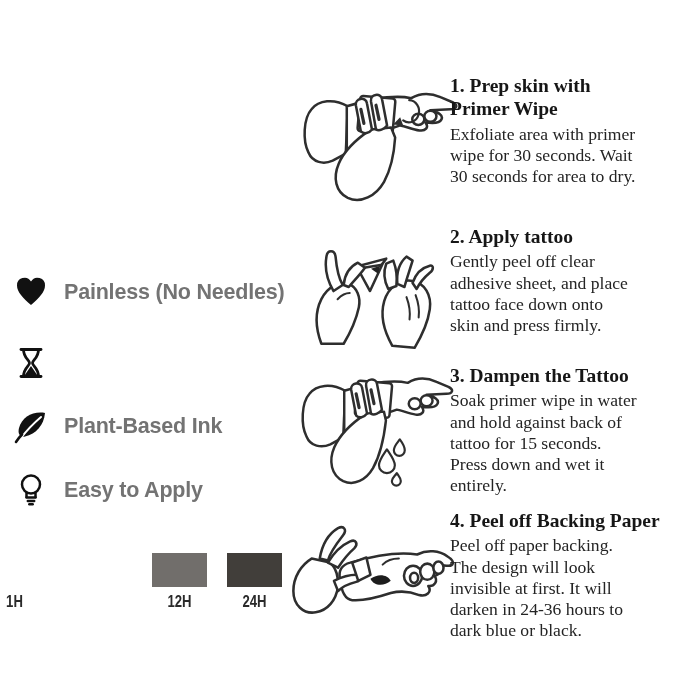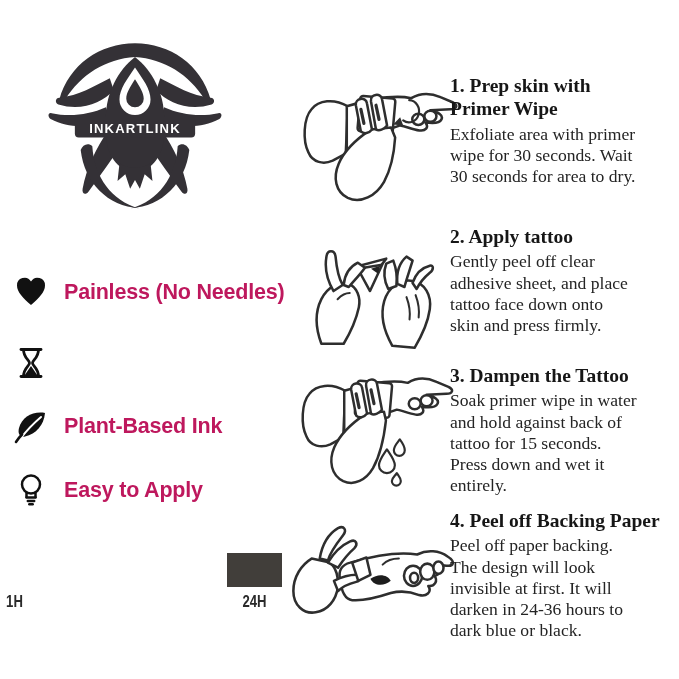--- a/index.html
+++ b/index.html
@@ -7,21 +7,21 @@
   #canvas {
     position:relative; width:679px; height:679px; background:#ffffff;
     overflow:hidden; font-family:"Liberation Sans", sans-serif;
   }
   
   #logo { position:absolute; left:38px; top:22px; width:194px; height:194px; }
   
   .feature { position:absolute; left:13px; height:38px; display:flex; align-items:center; }
   .feature .ficon { width:36px; height:36px; flex:0 0 36px; }
   .feature .flabel {
-    margin-left:15px; font-size:21.5px; font-weight:bold; color:#be185d;
+    margin-left:15px; font-size:21.5px; font-weight:bold; color:#737373;
     letter-spacing:-0.2px; white-space:nowrap;
   }
   
   .swatch-group { position:absolute; top:553px; width:55px; }
   .swatch { width:55px; height:34px; }
   .swatch-label {
     margin-top:6px; text-align:center; font-size:16px; font-weight:bold;
     color:#2a2a2a; transform:scaleX(0.82); transform-origin:center;
   }
   
@@ -37,41 +37,20 @@
   .illus { position:absolute; }
   .illus svg { display:block; width:100%; height:100%; }
   .line-art { fill:#ffffff; stroke:#2e2e2e; stroke-width:2.5;
               stroke-linecap:round; stroke-linejoin:round; }
 </style>
 </head>
 <body>
 
 <div id="canvas">
 
-  <div id="logo">
-    <svg viewBox="0 0 200 200">
-      <g fill="#343136">
-        <path d="M100,22 C64,22 32,44 22,80 C23,83 26,83 28,80 C44,54 70,38 100,36 C130,38 156,54 172,80 C174,83 177,83 178,80 C168,44 136,22 100,22 Z"></path>
-        <path d="M74,58 C58,66 42,76 22,78 C18,78 17,83 21,85 C44,92 66,84 78,70 Z"></path>
-        <path d="M126,58 C142,66 158,76 178,78 C182,78 183,83 179,85 C156,92 134,84 122,70 Z"></path>
-        <path d="M70,88 C52,96 32,98 14,94 C10,93 10,98 13,100 C36,112 62,108 74,98 Z"></path>
-        <path d="M130,88 C148,96 168,98 186,94 C190,93 190,98 187,100 C164,112 138,108 126,98 Z"></path>
-        <path d="M72,112 C60,130 50,150 46,172 C45,177 49,179 52,175 C64,158 76,142 85,128 Z"></path>
-        <path d="M128,112 C140,130 150,150 154,172 C155,177 151,179 148,175 C136,158 124,142 115,128 Z"></path>
-        <path d="M56,128 C58,160 76,184 104,192 C72,190 48,166 44,132 C46,126 52,124 56,128 Z"></path>
-        <path d="M144,128 C142,160 124,184 96,192 C128,190 152,166 156,132 C154,126 148,124 144,128 Z"></path>
-        <path d="M100,36 C82,50 70,74 70,98 L70,114 C70,138 82,152 100,157 C118,152 130,138 130,114 L130,98 C130,74 118,50 100,36 Z"></path>
-        <path d="M84,146 L82,164 L90,157 L95,172 L100,163 L105,172 L110,157 L118,164 L116,146 C106,152 94,152 84,146 Z"></path>
-      </g>
-      <path d="M100,47 C92,59 84,69 84,80 a16,16 0 0 0 32,0 C116,69 108,59 100,47 Z" fill="#ffffff"></path>
-      <path d="M100,59 C95,67 91,73 91,79 a9,9 0 0 0 18,0 C109,73 105,67 100,59 Z" fill="#343136"></path>
-      <rect x="38" y="98" width="124" height="21" rx="4" fill="#343136"></rect>
-      <text x="100" y="114" text-anchor="middle" fill="#ffffff" font-family="Liberation Sans, sans-serif" font-size="13.5" font-weight="bold" letter-spacing="1.2">INKARTLINK</text>
-    </svg>
-  </div>
 
   <div class="feature" style="top:273px">
     <svg class="ficon" viewBox="0 0 36 36">
       <path d="M18,31 C10,24 4,18 4,11.5 A7.5,7.5 0 0 1 18,7.5 A7.5,7.5 0 0 1 32,11.5 C32,18 26,24 18,31 Z" fill="#111"></path>
     </svg>
     <span class="flabel">Painless (No Needles)</span>
   </div>
 
   <div class="feature" style="top:344px">
     <svg class="ficon" viewBox="0 0 36 36">
@@ -103,20 +82,24 @@
       <path d="M32,5 C20,3 9,9 6,20 C4.5,26 7,29.5 12,28.5 C23,26 31,17 32,5 Z" fill="#111"></path>
       <path d="M8,30 C14,22 21,15 28,9" stroke="#fff" stroke-width="2" fill="none" stroke-linecap="round"></path>
       <path d="M3,34 C5,31 7,28.5 9,26.5" stroke="#111" stroke-width="2.6" fill="none" stroke-linecap="round"></path>
     </svg>
     <span class="flabel">Plant-Based Ink</span>
   </div>
 
   <div class="swatch-group" style="left:-13px">
     <div class="swatch" style="background: rgb(255, 255, 255);"></div>
     <div class="swatch-label">1H</div>
+  </div>
+  <div class="swatch-group" style="left:152px">
+    <div class="swatch" style="background: rgb(113, 110, 107);"></div>
+    <div class="swatch-label">12H</div>
   </div>
   <div class="swatch-group" style="left:227px">
     <div class="swatch" style="background: rgb(65, 62, 58);"></div>
     <div class="swatch-label">24H</div>
   </div>
 
   <div class="illus" style="left:296px;top:72px;width:162px;height:136px">
     <svg viewBox="0 0 160 135">
       <g class="line-art">
         <path d="M15,37 C7,46 6,68 12,80 C16,90 27,92 36,88 L49,81 L51,34 C37,26 22,28 15,37 Z"></path>

